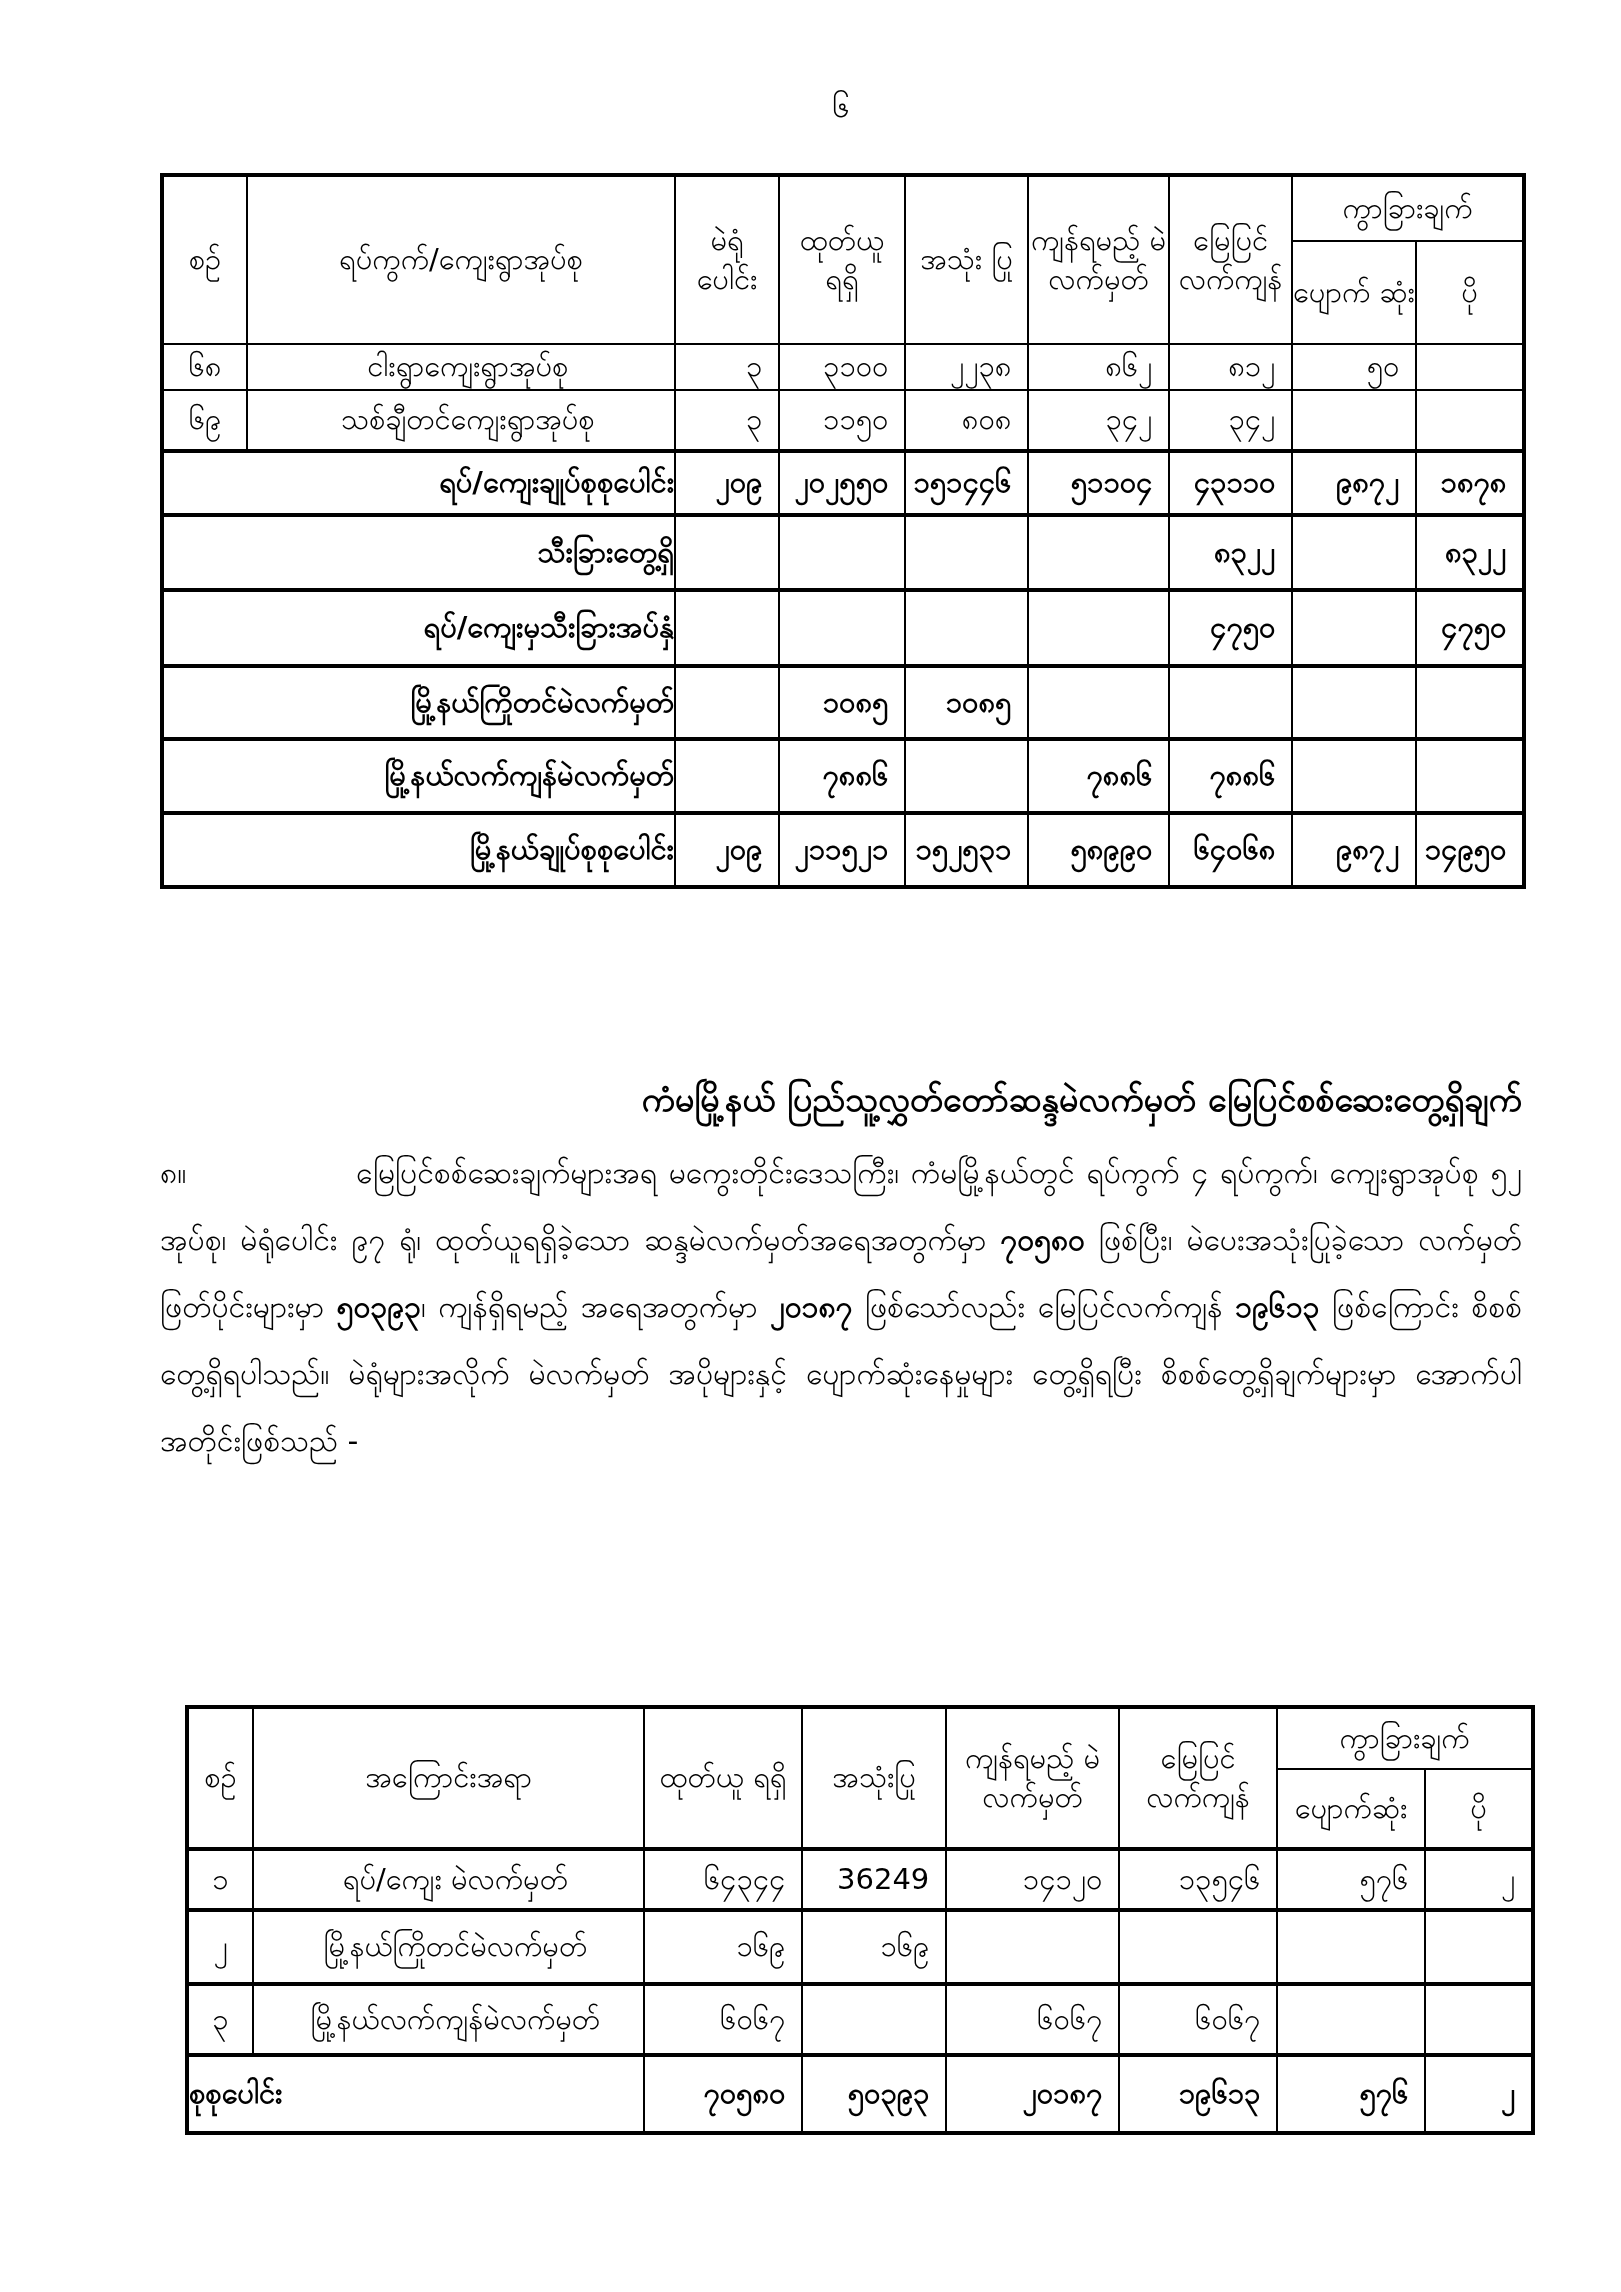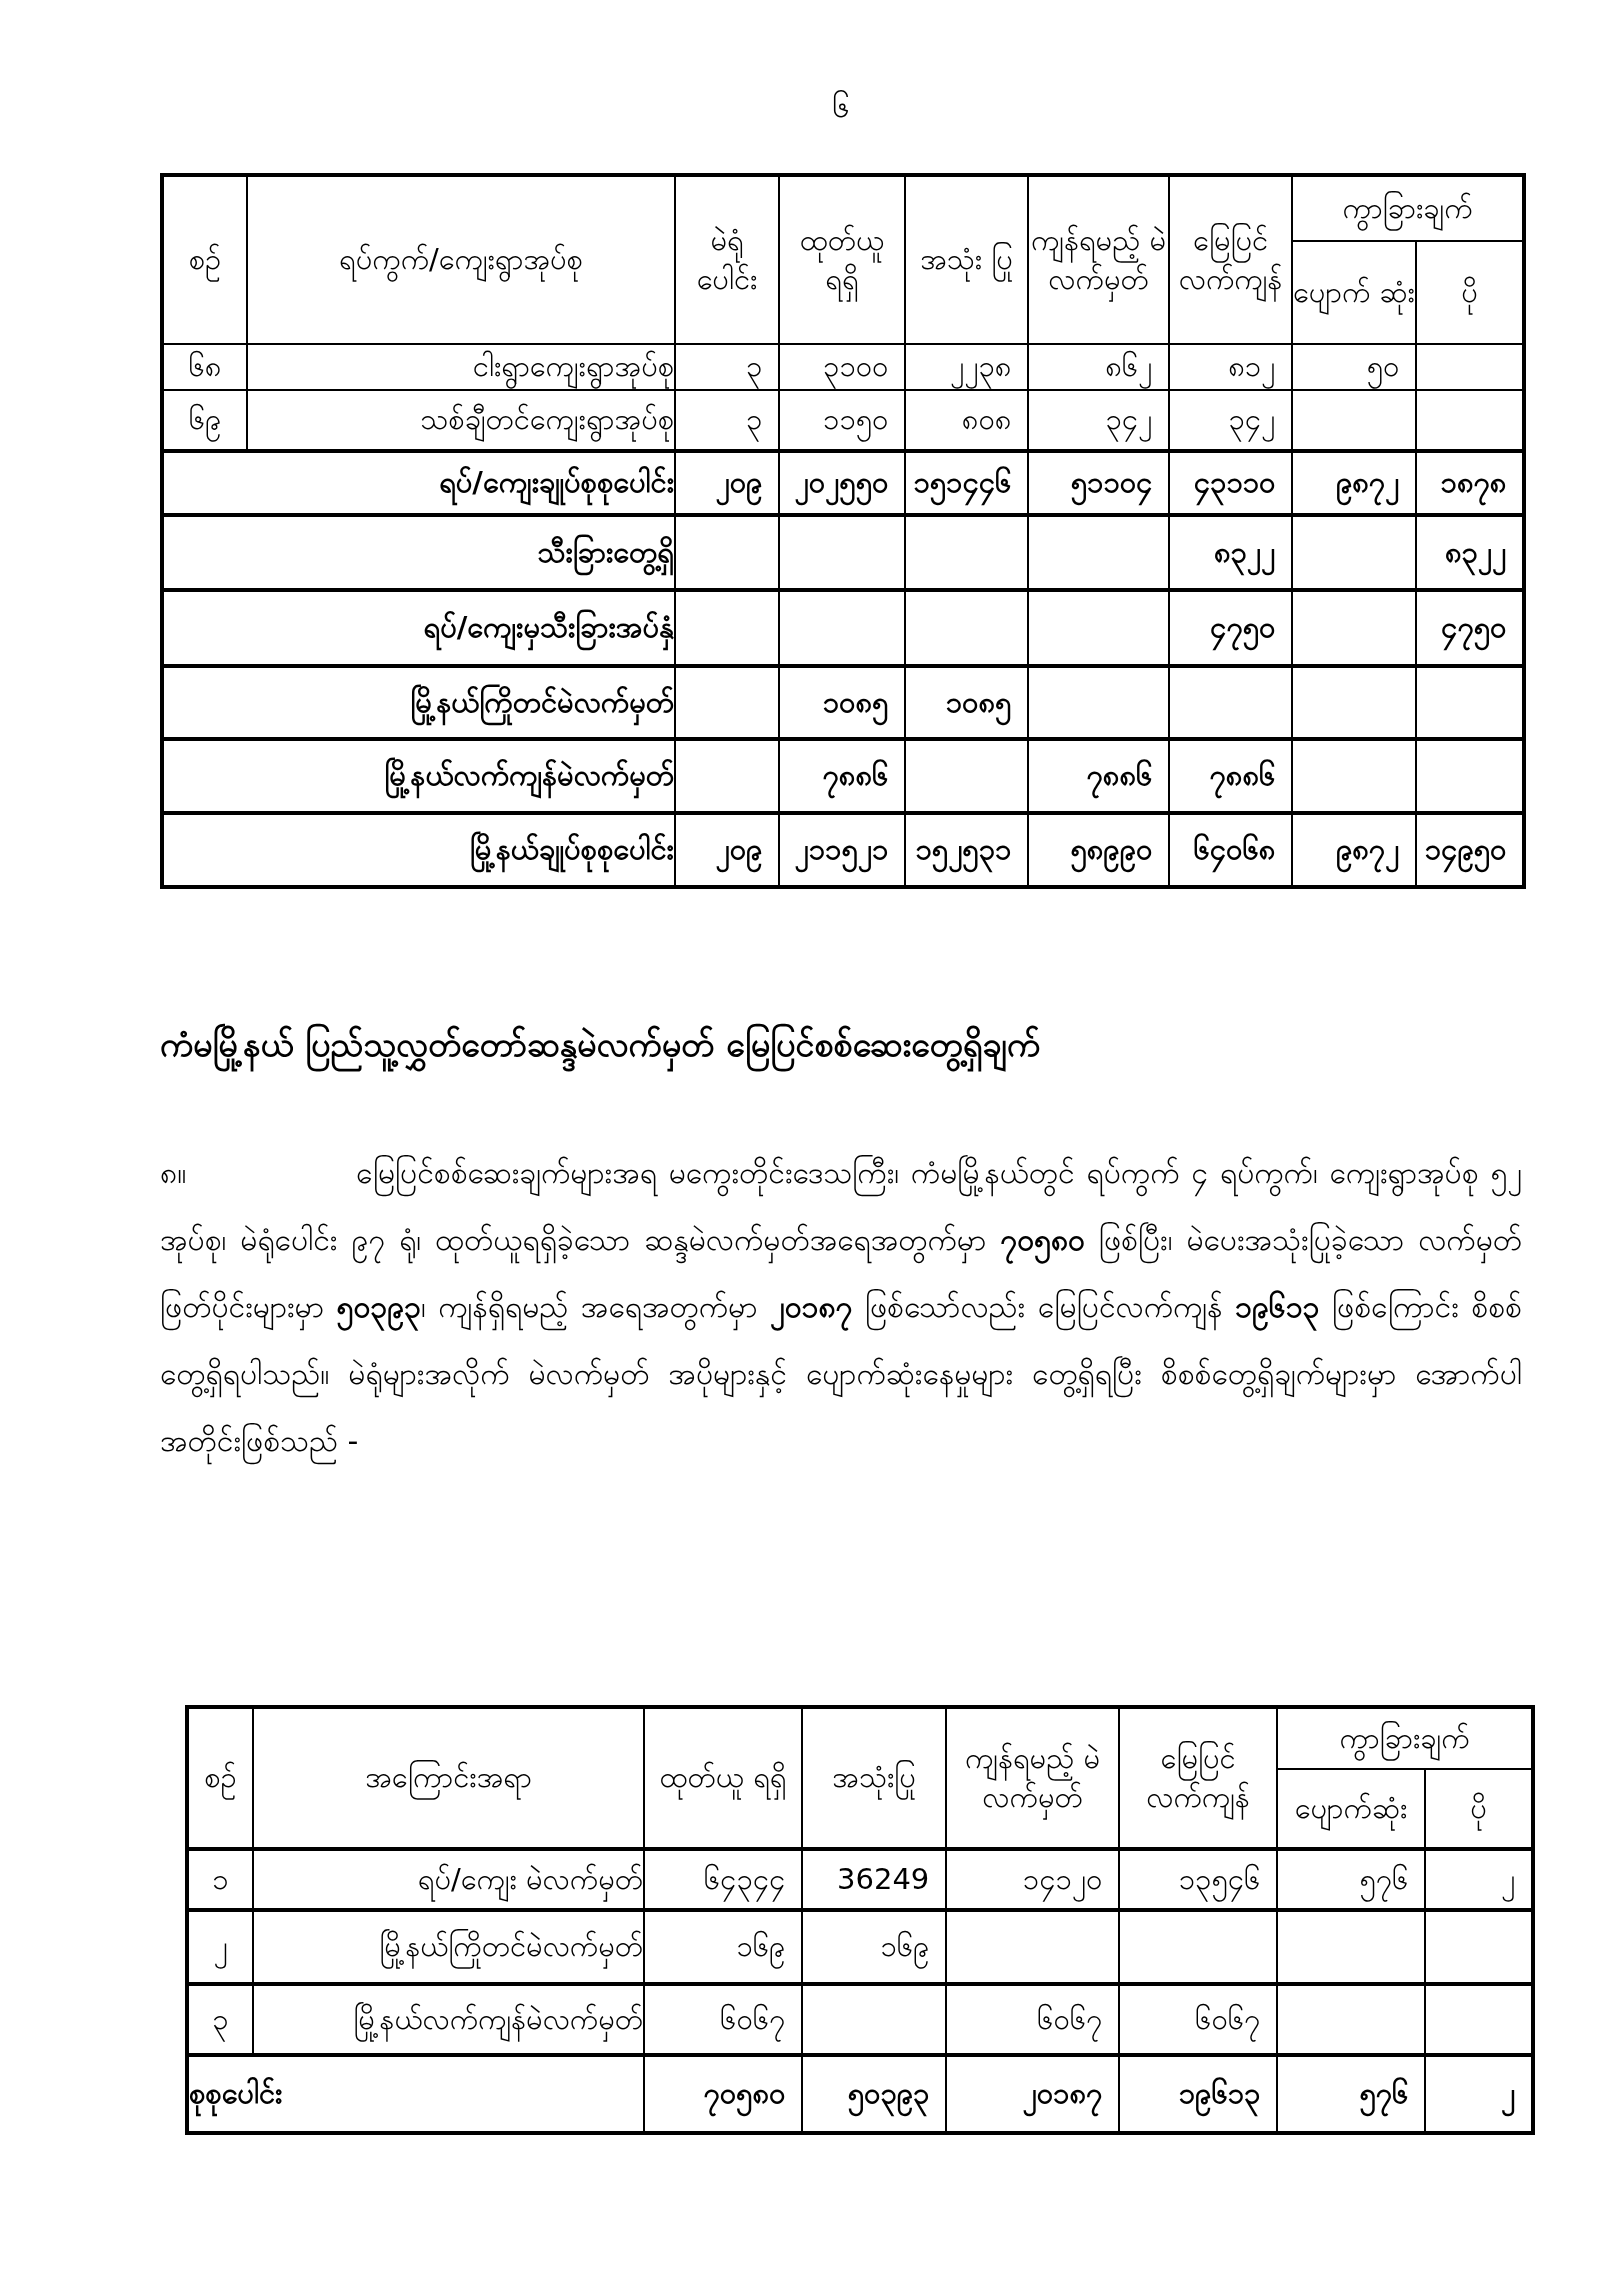--- a/index.html
+++ b/index.html
@@ -27,29 +27,29 @@
   .t1 tr.heavy > td{ border-top-width:4.9px; }
   
   .t2{ left:185px; top:1705px; width:1346px; border:4.9px solid #000; }
   .t2 thead tr:nth-child(1){ height:62px; }
   .t2 thead tr:nth-child(2){ height:80px; }
   .t2 .rr1{ height:61px; } .t2 .rr2{ height:74px; } .t2 .rr3{ height:71px; }
   .t2 .tot{ height:78px; }
   .t2 tbody td{ border-top-width:4.9px; }
   
   .c{ text-align:center; }
-  .l{ text-align:right; padding-left:13.7px; }
+  .l{ text-align:center; padding-left:13.7px; }
   .n{ text-align:right; padding-right:15.7px; }
   .lbl{ text-align:right; padding-left:86px; font-weight:bold; }
   .sumrow td{ font-weight:bold; }
   .totlbl{ text-align:left; font-weight:bold; }
   
   .heading{
-    position:absolute; left:160px; top:1005px; width:1362px;
-    text-align:left; font-size:34px; font-weight:bold; line-height:78px;
+    position:absolute; left:160px; top:1060px; width:1362px;
+    text-align:right; font-size:34px; font-weight:bold; line-height:78px;
   }
   .para{
     position:absolute; left:160px; top:1139px; width:1362px;
     font-size:30px; line-height:67px; text-align:justify;
   }
   .para .pnum{ display:inline-block; width:196px; }
   .b{ font-weight:bold; }
 </style>
 </head>
 <body>

